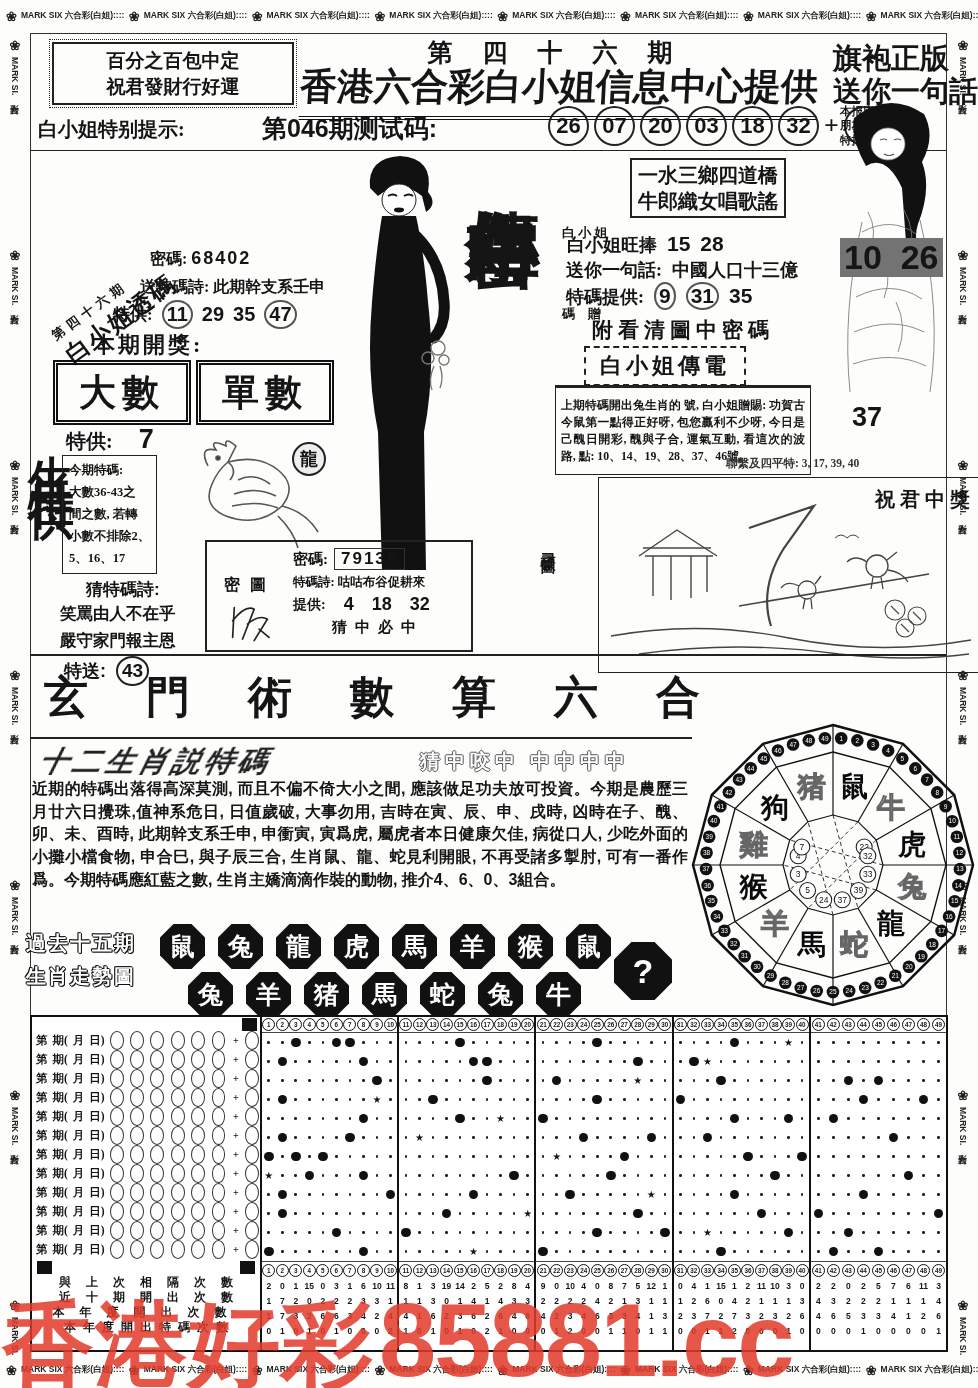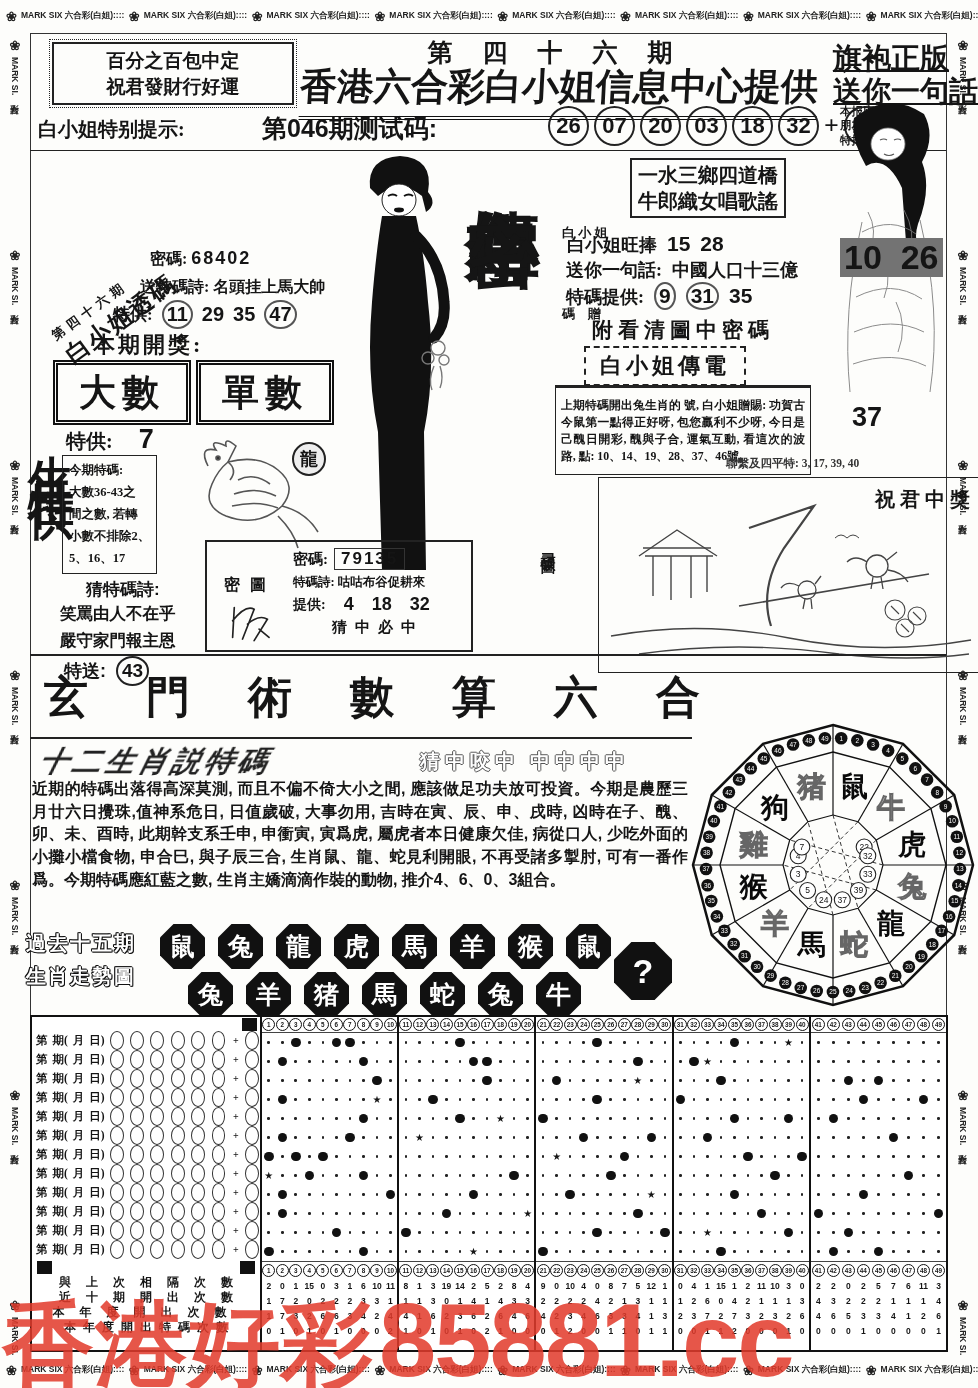--- a/index.html
+++ b/index.html
@@ -14,21 +14,21 @@
   .bseg{display:flex;align-items:center;gap:4px;font-size:8.5px;white-space:nowrap;}
   .bseg .fl{font-size:13px;}
   .bstrip.v .bseg{writing-mode:vertical-rl;text-orientation:mixed;}
   .frame{border:1.2px solid #333;}
   
   .slogan{border:2px solid #222;outline:1.5px dotted #222;outline-offset:2px;padding:4px 8px;
           font-size:19px;font-weight:bold;line-height:1.35;text-align:center;}
   .issue{font-size:25px;font-weight:900;letter-spacing:30px;text-align:center;white-space:nowrap;}
   .mtitle{font-size:37px;font-weight:900;white-space:nowrap;transform:skewX(-3deg);
           border-bottom:4px double #111;padding-bottom:4px;}
-  .stamp{font-family:"Liberation Sans",sans-serif;font-size:29px;font-weight:900;line-height:1.15;white-space:nowrap;text-decoration:underline;}
+  .stamp{font-family:"Liberation Sans",sans-serif;font-size:29px;font-weight:900;line-height:1.15;white-space:nowrap;}
   .note{font-family:"Liberation Sans",sans-serif;font-size:11.5px;font-weight:bold;line-height:1.25;}
   .tiplabel{font-size:20px;font-weight:bold;white-space:nowrap;}
   .codelabel{font-family:"Liberation Sans",sans-serif;font-size:25px;font-weight:900;white-space:nowrap;}
   .codes{display:flex;align-items:center;gap:5px;}
   .codes .cc{width:37px;height:36px;border:2px solid #222;border-radius:50%;display:flex;
              align-items:center;justify-content:center;font-size:22px;font-weight:bold;
              font-family:"Liberation Sans",sans-serif;}
   .codes .plus{font-size:26px;font-weight:900;}
   .tipline{border-top:1.5px solid #222;}
   
@@ -309,21 +309,21 @@
   <div class="abs diag" style="left:48px;top:330px;">
     <div class="d1">第四十六期</div>
     <div class="d2">白小姐透碼</div>
   </div>
   <div class="abs kv" style="left:150px;top:248px;">
     <span class="k">密碼:</span>
     <span class="v">68402</span>
   </div>
   <div class="abs kv" style="left:140px;top:277px;">
     <span class="k">送特碼詩:</span>
-    <span class="k">名頭挂上馬大帥</span>
+    <span class="k">此期幹支系壬申</span>
   </div>
   <div class="abs tgrow" id="tg-values" style="left:113px;top:300px;">
       <span class="k">特供:</span>
       <span class="n c">11</span>
       <span class="n">29</span>
       <span class="n">35</span>
       <span class="n c">47</span>
     </div>
   <div class="abs drawlab" style="left:93px;top:330px;">本期開獎:</div>
   <div class="abs bigbox" style="left:53px;top:360px;width:128px;height:55px;">大數</div>

